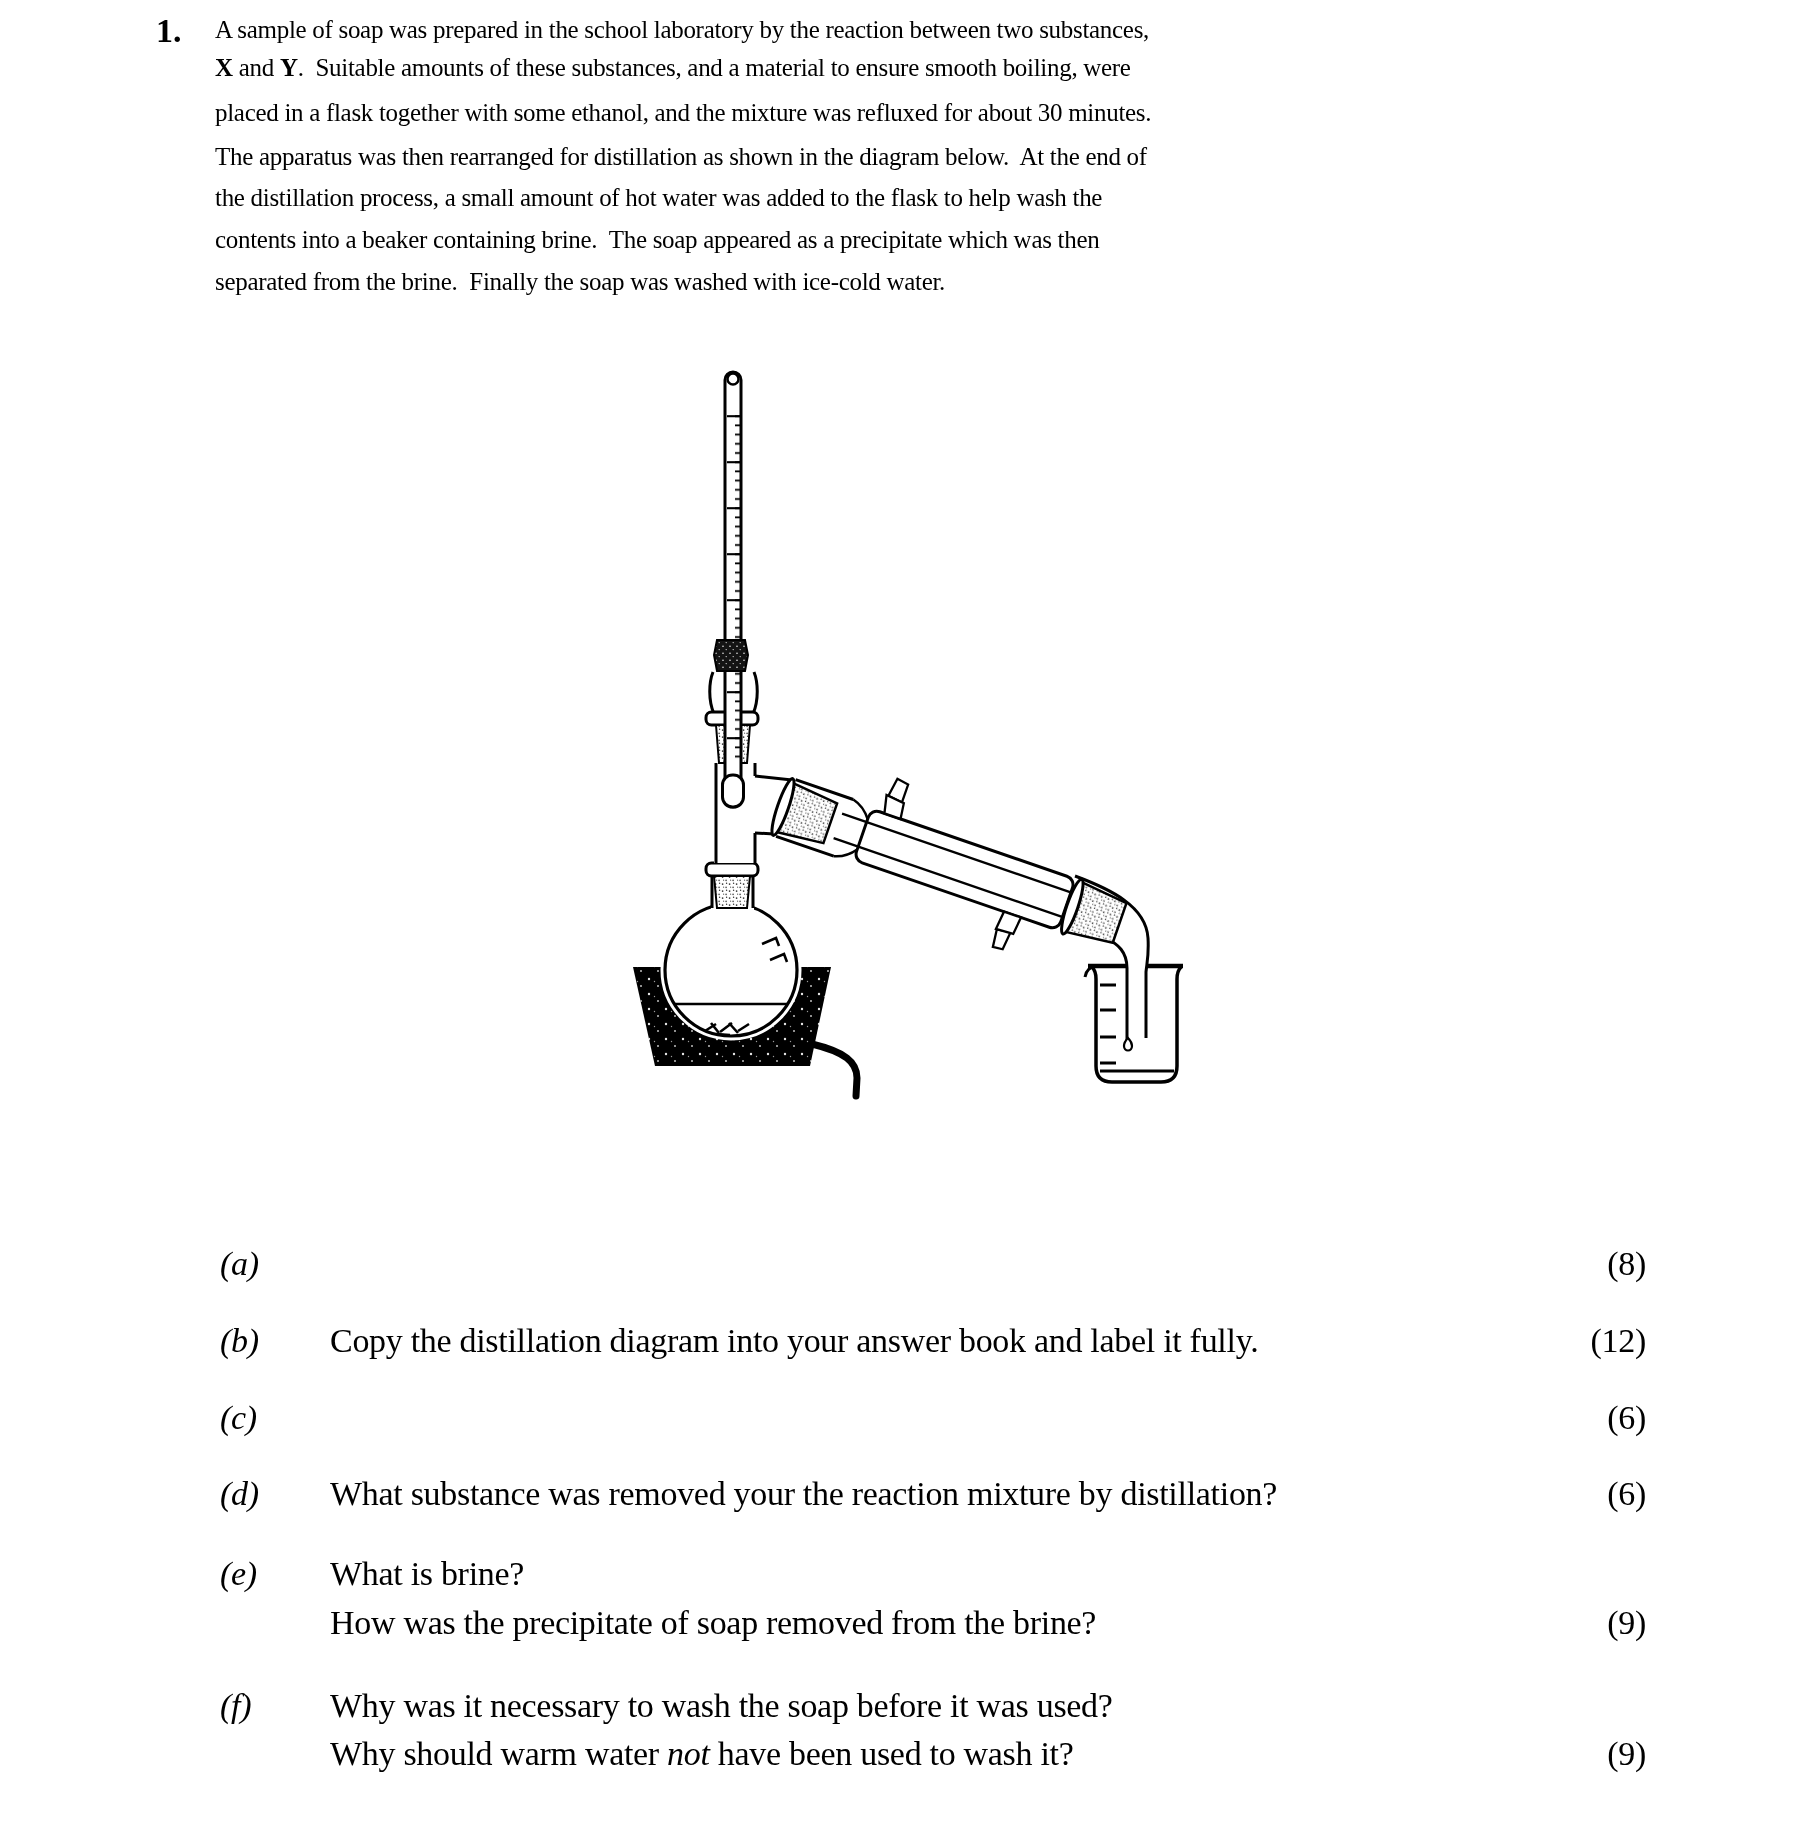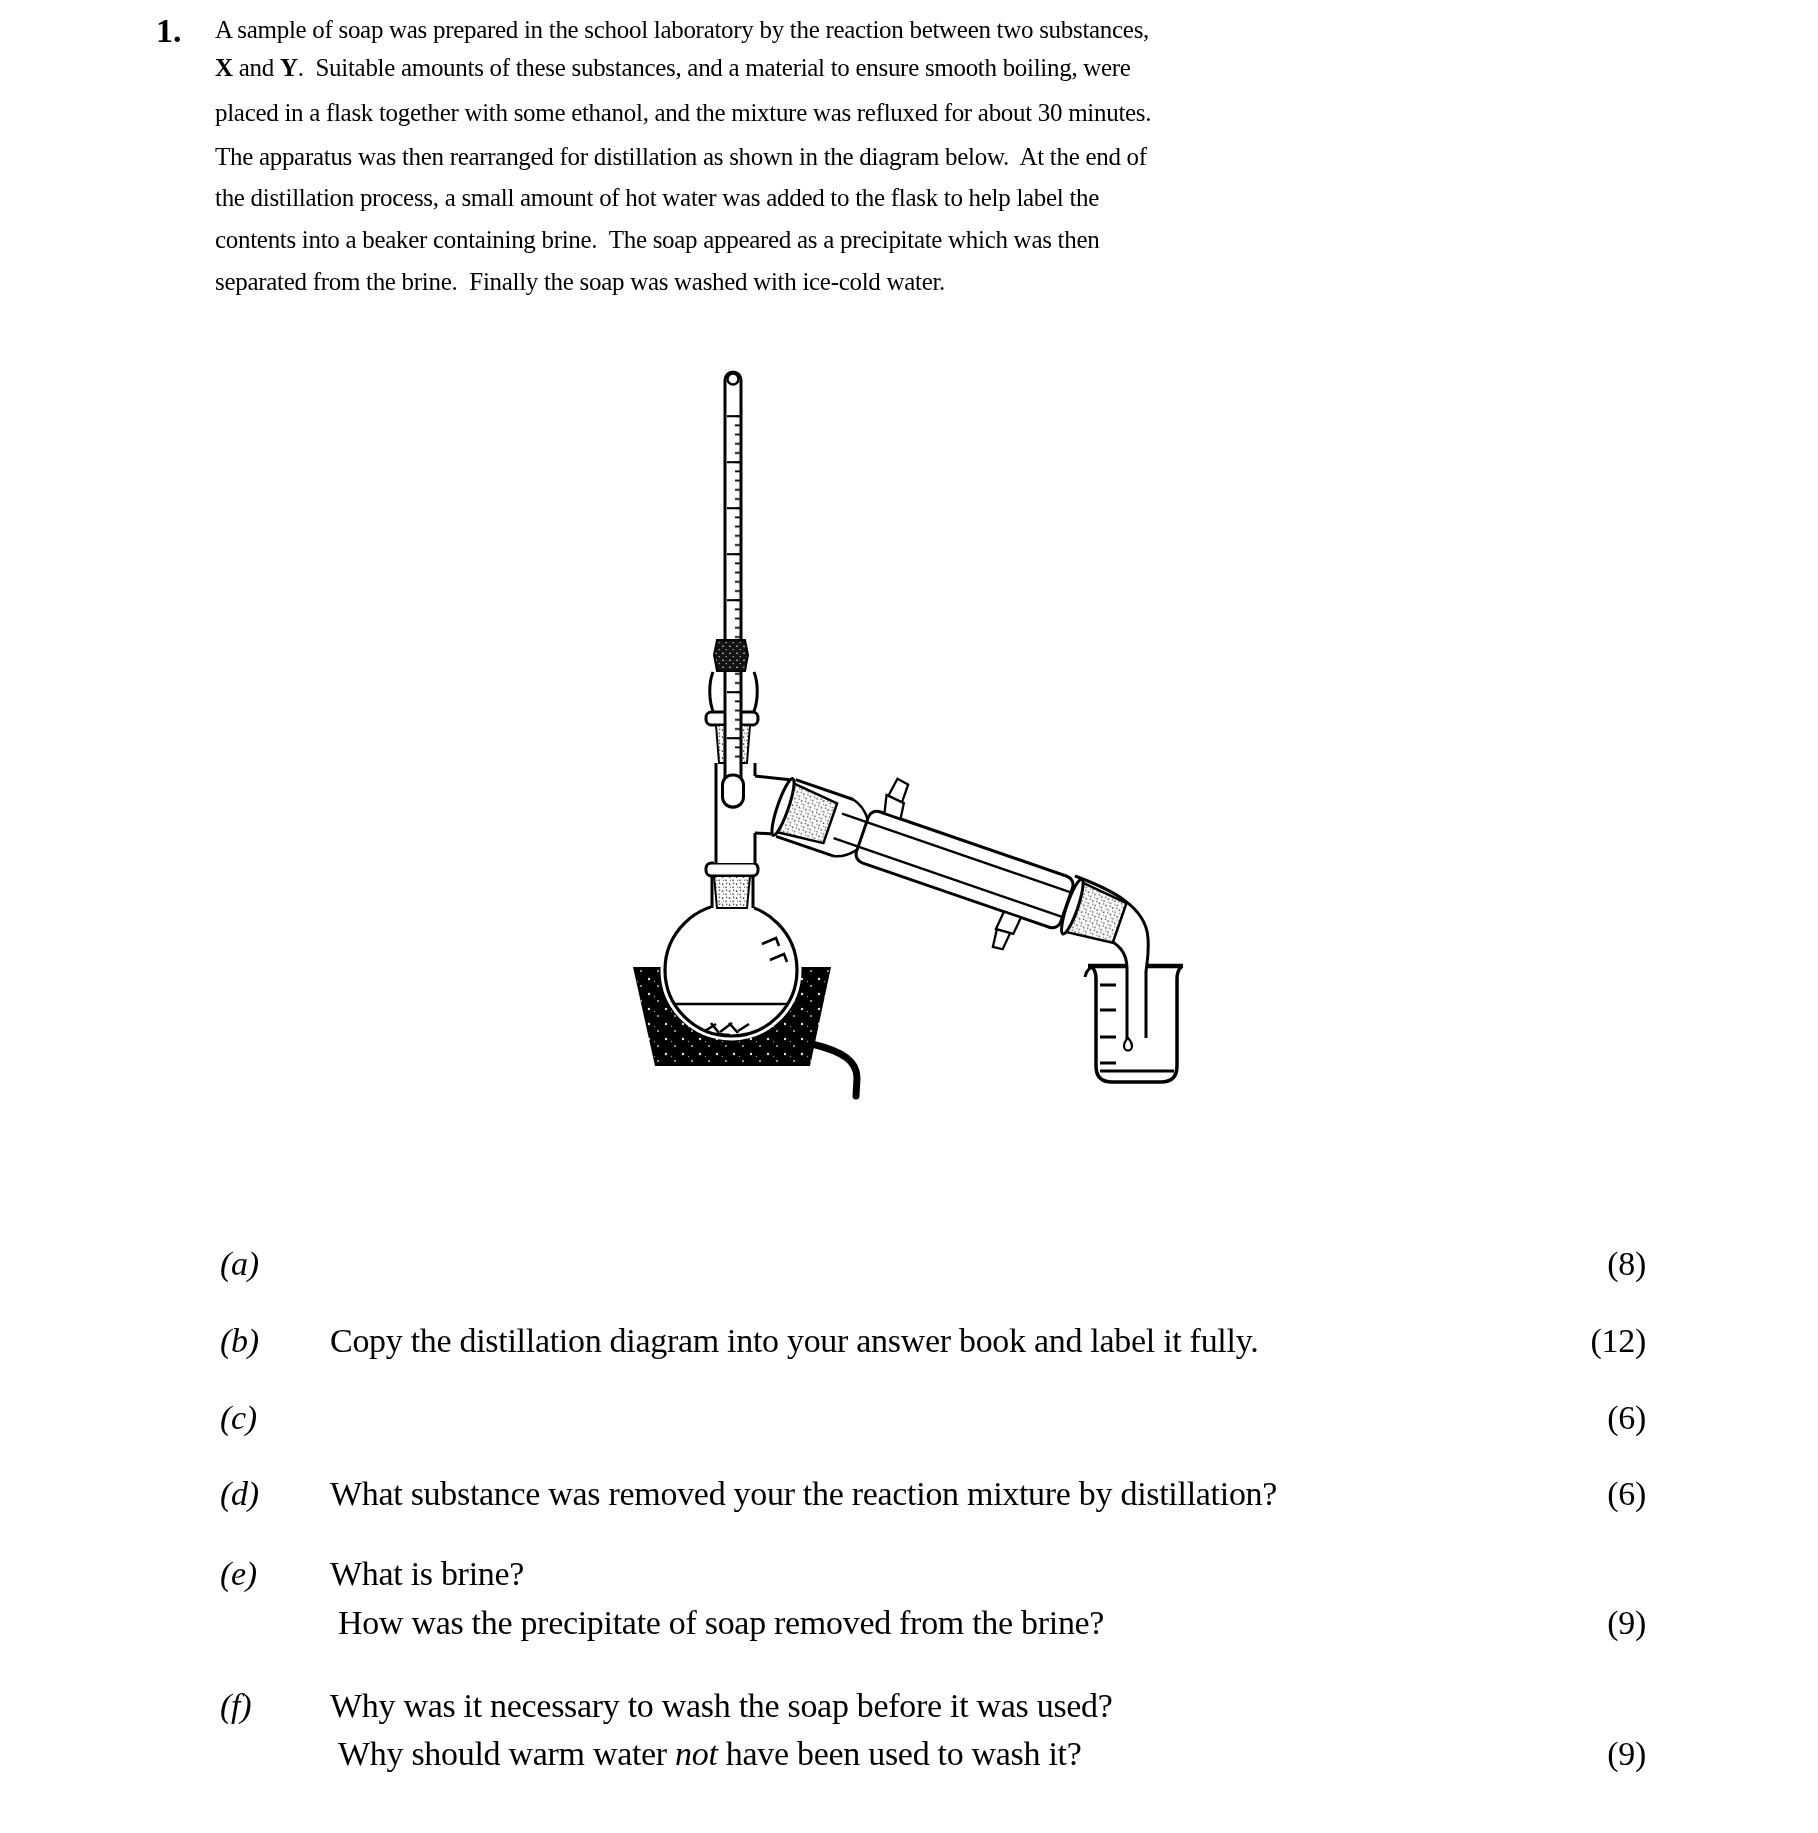--- a/index.html
+++ b/index.html
@@ -20,34 +20,34 @@
     font-size:34px;font-weight:bold;
   }
   .bold{font-weight:bold;}
   .ital{font-style:italic;margin-top:40px;}
   .subq{
     position:absolute;left:220px;width:1426px;height:100px;
     font-size:34px;letter-spacing:-0.3px;
   }
   .subq .lbl{position:absolute;left:0;top:0;font-style:italic;white-space:pre;}
   .subq .txt{position:absolute;left:110px;top:0;white-space:pre;}
-  .subq .txt2{position:absolute;left:118px;white-space:pre;}
+  .subq .txt2{position:absolute;left:110px;white-space:pre;}
   .subq .mk{position:absolute;right:0;white-space:pre;}
   #diagram-svg{position:absolute;left:520px;top:300px;}
 </style>
 </head>
 <body>
 
 <div class="qnum">1.</div>
 
 <div class="pline" style="top:12px"><span>A sample of soap was prepared in the school laboratory by the reaction between two substances,</span></div>
 <div class="pline" style="top:50px"><span class="bold">X</span><span> and </span><span class="bold">Y</span><span>.  Suitable amounts of these substances, and a material to ensure smooth boiling, were</span></div>
 <div class="pline" style="top:95px"><span>placed in a flask together with some ethanol, and the mixture was refluxed for about 30 minutes.</span></div>
 <div class="pline" style="top:139px"><span>The apparatus was then rearranged for distillation as shown in the diagram below.  At the end of</span></div>
-<div class="pline" style="top:180px"><span>the distillation process, a small amount of hot water was added to the flask to help label the</span></div>
+<div class="pline" style="top:180px"><span>the distillation process, a small amount of hot water was added to the flask to help wash the</span></div>
 <div class="pline" style="top:222px"><span>contents into a beaker containing brine.  The soap appeared as a precipitate which was then</span></div>
 <div class="pline" style="top:264px"><span>separated from the brine.  Finally the soap was washed with ice-cold water.</span></div>
 
 <svg id="diagram-svg" width="700" height="900" viewBox="520 300 700 900" xmlns="http://www.w3.org/2000/svg">
   <defs>
     <pattern id="stip" patternUnits="userSpaceOnUse" width="7" height="7">
       <rect width="7" height="7" fill="#ffffff"></rect>
       <circle cx="1.6" cy="2.1" r="0.85" fill="#3a3a3a"></circle>
       <circle cx="5.1" cy="5.4" r="0.8" fill="#4a4a4a"></circle>
       <circle cx="5.6" cy="1.2" r="0.7" fill="#303030"></circle>

